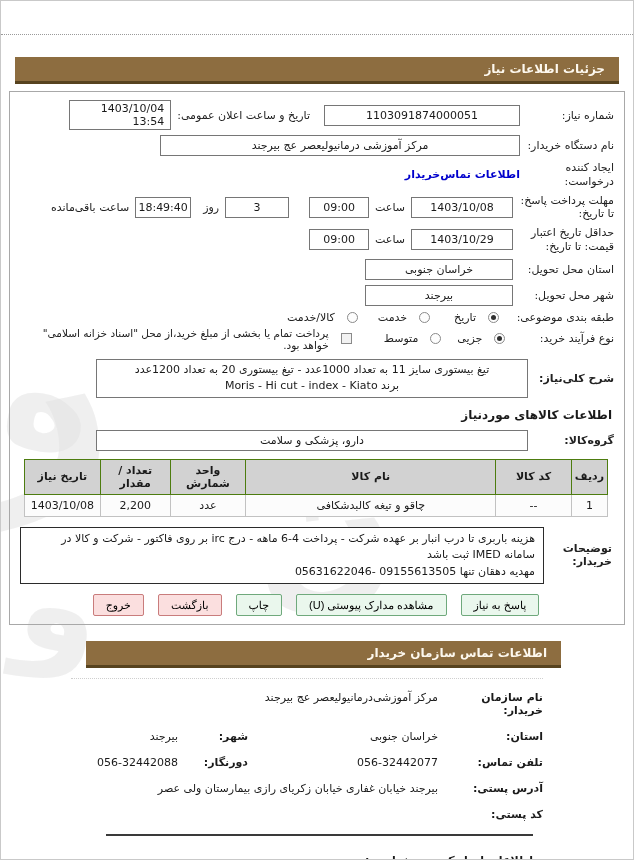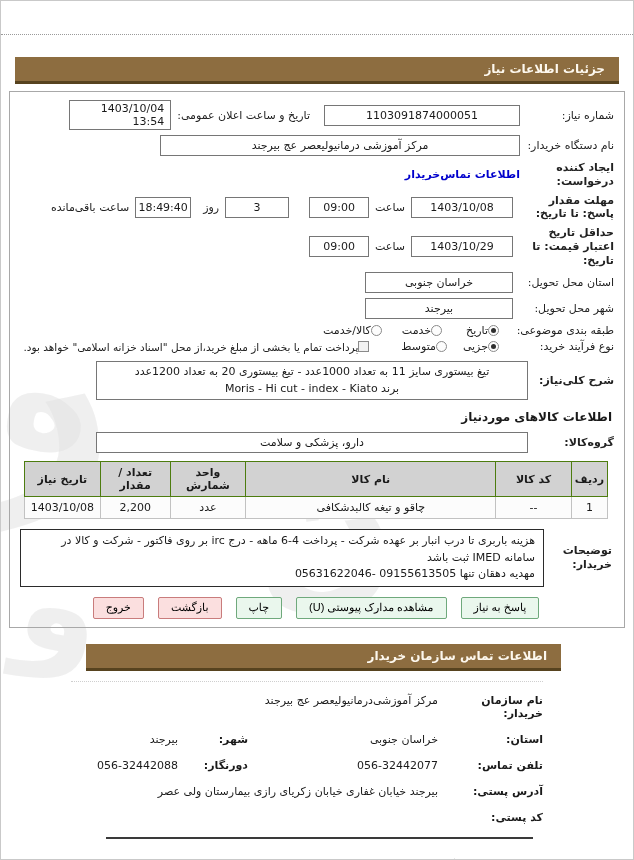--- a/index.html
+++ b/index.html
@@ -22,31 +22,31 @@
   .bar { background:#8d6d40; border-bottom:3px solid #57431f; color:#fdf8ee;
          font-weight:bold; font-size:12px; height:27px; display:flex; align-items:center;
          padding:0 14px; }
   .bar1 { margin:22px 14px 0 14px; }
   .bar2 { margin:16px 72px 0 85px; }
 
   .main-box { border:1px solid #a8a8a8; margin:7px 8px 0 8px; padding:8px 10px 8px 8px; }
 
   .row { display:flex; align-items:center; margin-bottom:5px; gap:6px; }
   .lbl { color:#222; white-space:nowrap; }
-  .lbl.two { white-space:normal; line-height:1.25;font-weight:bold; }
+  .lbl.two { white-space:normal; line-height:1.25; }
   .box { border:1px solid #767676; background:#fff; min-height:21px; display:flex;
          align-items:center; justify-content:center; padding:1px 6px; font-size:11px; }
   .link { color:#0000cc; font-weight:bold; text-decoration:none; white-space:nowrap; cursor:pointer; }
 
   .radio { width:11px; height:11px; border:1px solid #8a8a8a; border-radius:50%;
            background:#fdfdfd; display:inline-block; position:relative; flex:0 0 auto; }
   .radio.checked::after { content:""; position:absolute; left:2px; top:2px; right:2px; bottom:2px;
            background:#2f2f2f; border-radius:50%; }
   .chk { width:11px; height:11px; border:1px solid #8a8a8a; background:#f2f2f2; display:inline-block; flex:0 0 auto; }
-  .opt { display:flex; align-items:center; gap:0; }
+  .opt { display:flex; align-items:center; gap:12px; }
 
   .bold { font-weight:bold; }
   .desc-box { border:1px solid #767676; background:#fff; padding:2px 4px; text-align:center;
               line-height:1.5; margin:0 2px 0 78px; }
   .section-h { font-weight:bold; font-size:12px; margin:10px 2px 8px 0; }
 
   table.goods { width:98%; margin:4px auto 10px auto; border-collapse:collapse; font-size:11px; }
   table.goods th { background:#d2d2d2; border:1px solid #4d7c0f; font-weight:bold; padding:4px 3px; }
   table.goods td { background:#fcfcfc; border:1px solid #c2c2c2; padding:4px 3px; text-align:center; }
 
@@ -96,21 +96,21 @@
       <span class="lbl" style="width:88px">نام دستگاه خریدار:</span>
       <span class="box" style="width:360px">مرکز آموزشی  درمانیولیعصر عج بیرجند</span>
     </div>
 
     <div class="row">
       <span class="lbl two" style="width:88px">ایجاد کننده درخواست:</span>
       <a class="link">اطلاعات تماس‌خریدار</a>
     </div>
 
     <div class="row">
-      <span class="lbl two" style="width:95px">مهلت مقدار پاسخ: تا تاریخ:</span>
+      <span class="lbl two" style="width:95px">مهلت پرداخت پاسخ: تا تاریخ:</span>
       <span class="box" style="width:102px">1403/10/08</span>
       <span class="lbl">ساعت</span>
       <span class="box" style="width:60px">09:00</span>
       <span class="box" style="width:64px; margin-right:14px">3</span>
       <span class="lbl">روز</span>
       <span class="box" style="width:56px; margin-right:6px">18:49:40</span>
       <span class="lbl">ساعت باقی‌مانده</span>
     </div>
 
     <div class="row">

